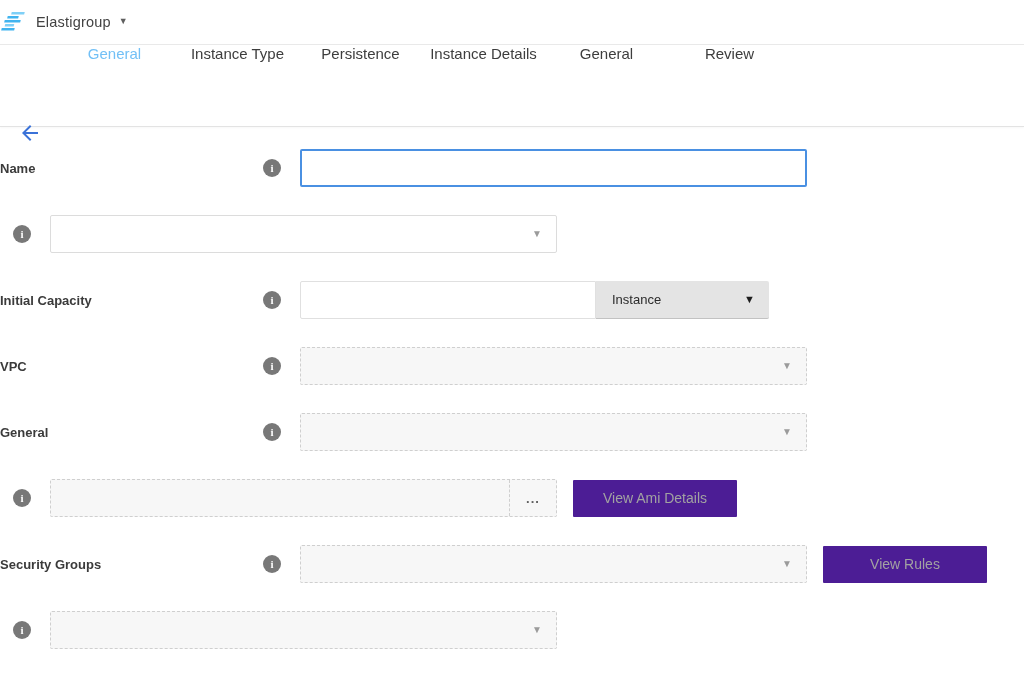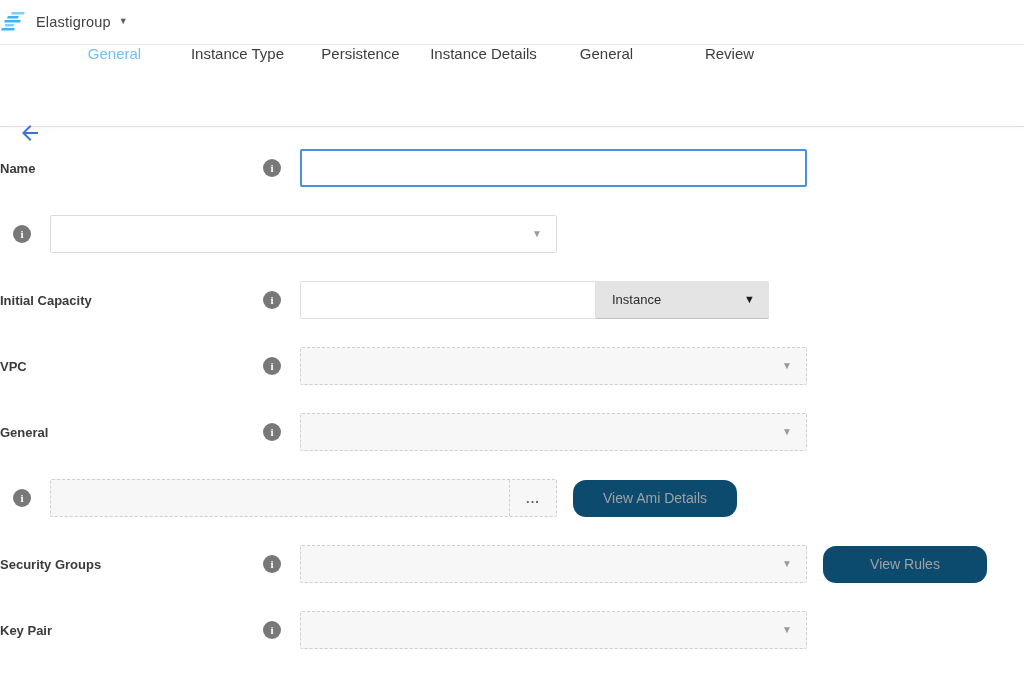--- a/index.html
+++ b/index.html
@@ -51,22 +51,22 @@
   .unit-label { font-size:13px; color:#2b2b2b; }
   .unit-caret { font-size:11px; color:#1d1d1d; line-height:1; }
 
   .picker { width:507px; height:38px; border:1px dashed #cfcfcf; background:#f7f7f7;
     border-radius:2px; display:flex; }
   .picker-main { flex:1; }
   .picker-btn { width:47px; border-left:1px dashed #cfcfcf; display:flex; align-items:center;
     justify-content:center; color:#5f5f5f; font-size:13px; font-weight:bold;
     letter-spacing:1px; cursor:pointer; }
 
-  .side-btn { margin-left:16px; width:164px; height:37px; background:#0c4a6e;
-    border:none; border-radius:13px; color:#a2a2a2; font-size:14px;
+  .side-btn { margin-left:16px; width:164px; height:37px; background:#4c1d95;
+    border:none; border-radius:1px; color:#a2a2a2; font-size:14px;
     font-family:"Liberation Sans", sans-serif; cursor:pointer; }
 </style>
 </head>
 <body>
 
 <div class="appbar">
   <svg class="logo" viewBox="0 0 26 22">
     <g transform="skewX(-14) translate(5,0)">
       <rect x="7" y="1" width="13" height="2.6" fill="#7fd0f7"></rect>
       <rect x="4" y="5" width="11" height="2.6" fill="#41b4ef"></rect>
@@ -178,21 +178,20 @@
     <div class="field-area">
       <div class="ctl dropdown disabled w-full">
         <span></span>
         <span class="caret">▼</span>
       </div>
       <button class="side-btn">View Rules</button>
     </div>
   </div>
 
   <div class="row">
-    <div class="label-cell">Key Pair</div>
     <div class="info-icon">
         <span>i</span>
       </div>
     <div class="field-area">
       <div class="ctl dropdown disabled w-full">
         <span></span>
         <span class="caret">▼</span>
       </div>
     </div>
   </div>

